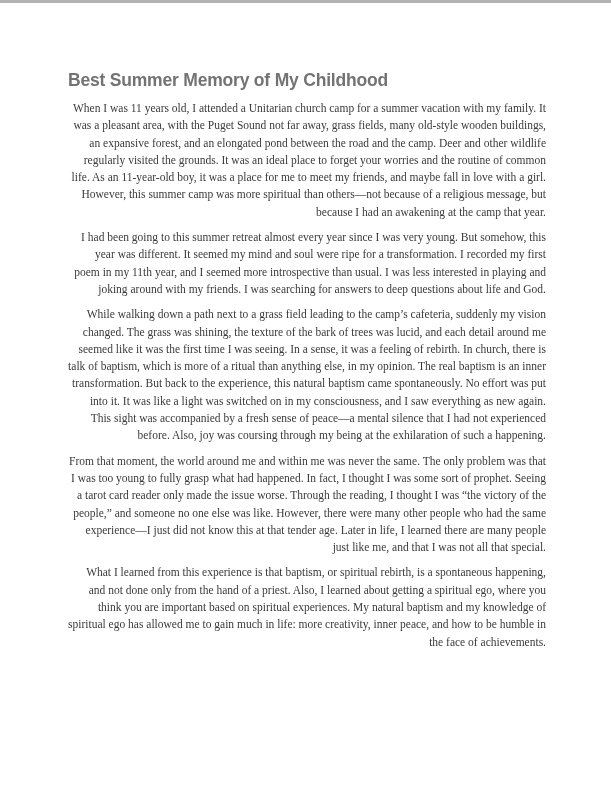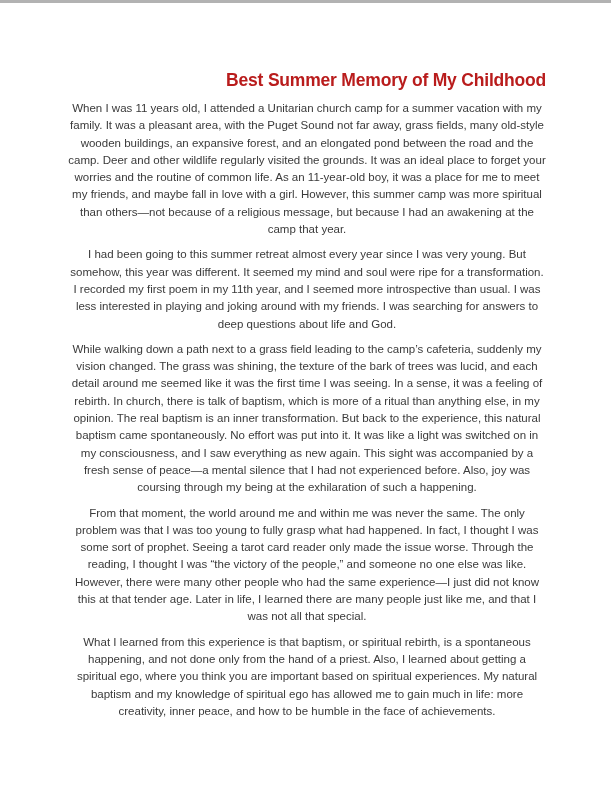--- a/index.html
+++ b/index.html
@@ -31,35 +31,35 @@
   .doc-title {
     font-family: "Liberation Sans", sans-serif;
     font-size: 17.5px;
     font-weight: bold;
     letter-spacing: -0.2px;
     color: #1c1c1c;
     margin: 0 0 9px 0;
     line-height: 22px;
   }
   .para {
-    font-family: Liberation Sans, sans-serif;
+    font-family: Liberation Serif, serif;
     font-size: 11.5px;
     line-height: 17.3px;
     color: #3a3a3a;
     margin: 0 0 8px 0;
-    text-align: center;
+    text-align: right;
   }
 </style>
 </head>
 <body style="background: rgb(255, 255, 255);">
 
 <div class="page">
   <div class="top-bar" style="background: rgb(178, 178, 178);"></div>
   <div class="content">
-    <h1 class="doc-title" style="color: #b91c1c; text-align: right;">Best Summer Memory of My Childhood</h1>
+    <h1 class="doc-title" style="color: #737373;">Best Summer Memory of My Childhood</h1>
     <div style="color: rgb(58, 58, 58);">
         <p class="para">When I was 11 years old, I attended a Unitarian church camp for a summer vacation with my family. It was a pleasant area, with the Puget Sound not far away, grass fields, many old-style wooden buildings, an expansive forest, and an elongated pond between the road and the camp. Deer and other wildlife regularly visited the grounds. It was an ideal place to forget your worries and the routine of common life. As an 11-year-old boy, it was a place for me to meet my friends, and maybe fall in love with a girl. However, this summer camp was more spiritual than others—not because of a religious message, but because I had an awakening at the camp that year.</p>
         <p class="para">I had been going to this summer retreat almost every year since I was very young. But somehow, this year was different. It seemed my mind and soul were ripe for a transformation. I recorded my first poem in my 11th year, and I seemed more introspective than usual. I was less interested in playing and joking around with my friends. I was searching for answers to deep questions about life and God.</p>
         <p class="para">While walking down a path next to a grass field leading to the camp’s cafeteria, suddenly my vision changed. The grass was shining, the texture of the bark of trees was lucid, and each detail around me seemed like it was the first time I was seeing. In a sense, it was a feeling of rebirth. In church, there is talk of baptism, which is more of a ritual than anything else, in my opinion. The real baptism is an inner transformation. But back to the experience, this natural baptism came spontaneously. No effort was put into it. It was like a light was switched on in my consciousness, and I saw everything as new again. This sight was accompanied by a fresh sense of peace—a mental silence that I had not experienced before. Also, joy was coursing through my being at the exhilaration of such a happening.</p>
         <p class="para">From that moment, the world around me and within me was never the same. The only problem was that I was too young to fully grasp what had happened. In fact, I thought I was some sort of prophet. Seeing a tarot card reader only made the issue worse. Through the reading, I thought I was “the victory of the people,” and someone no one else was like. However, there were many other people who had the same experience—I just did not know this at that tender age. Later in life, I learned there are many people just like me, and that I was not all that special.</p>
         <p class="para">What I learned from this experience is that baptism, or spiritual rebirth, is a spontaneous happening, and not done only from the hand of a priest. Also, I learned about getting a spiritual ego, where you think you are important based on spiritual experiences. My natural baptism and my knowledge of spiritual ego has allowed me to gain much in life: more creativity, inner peace, and how to be humble in the face of achievements.</p>
       </div>
   </div>
 </div>
 

